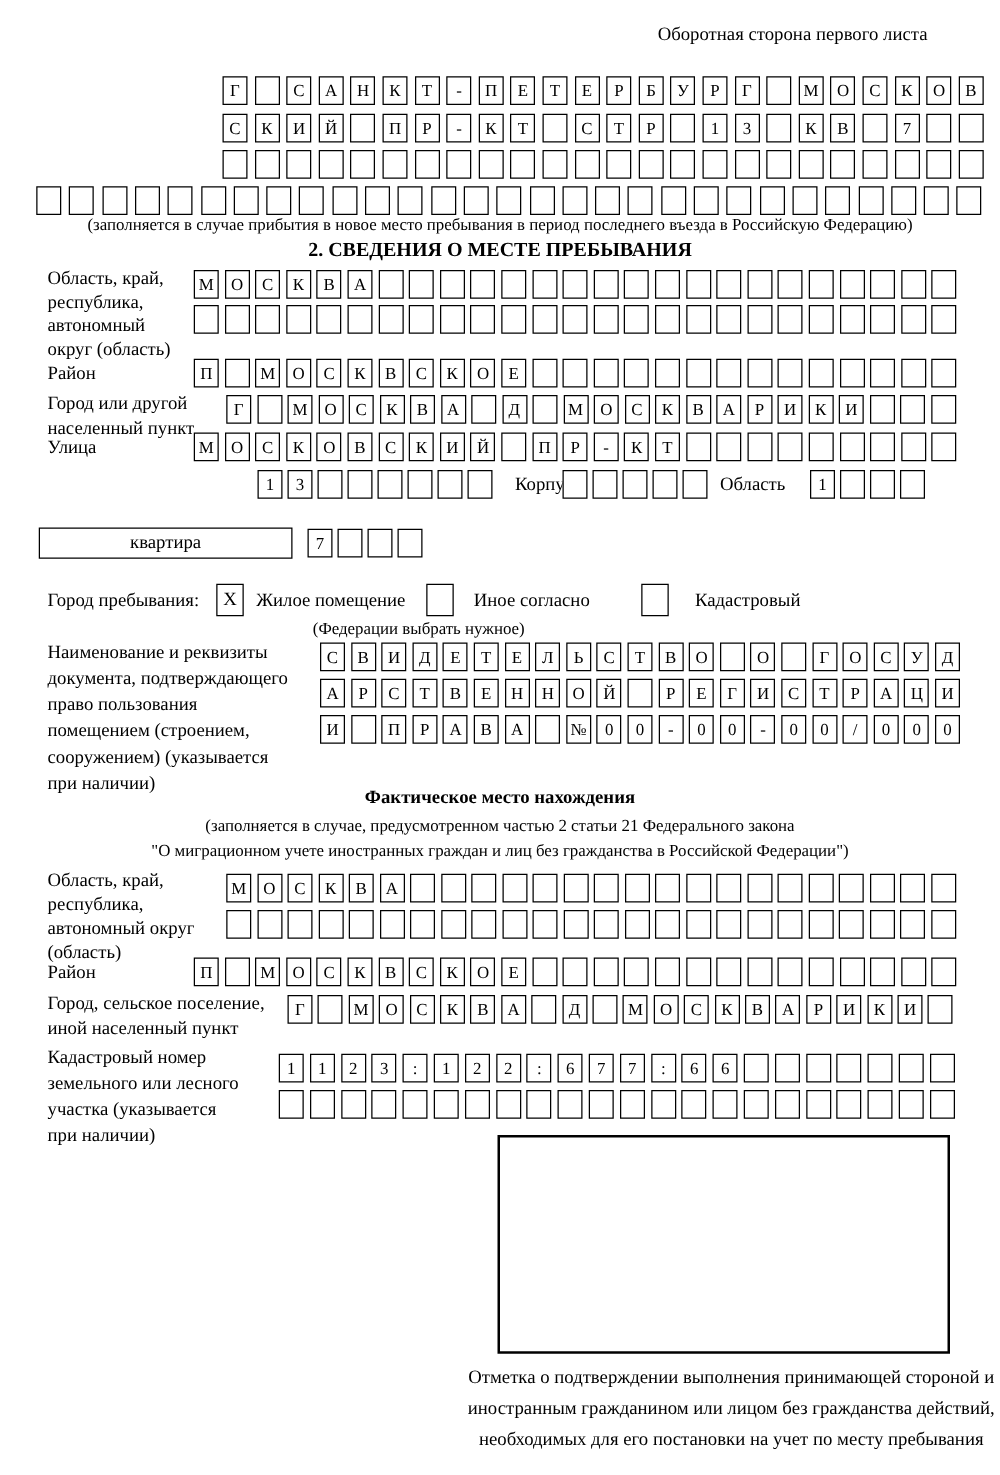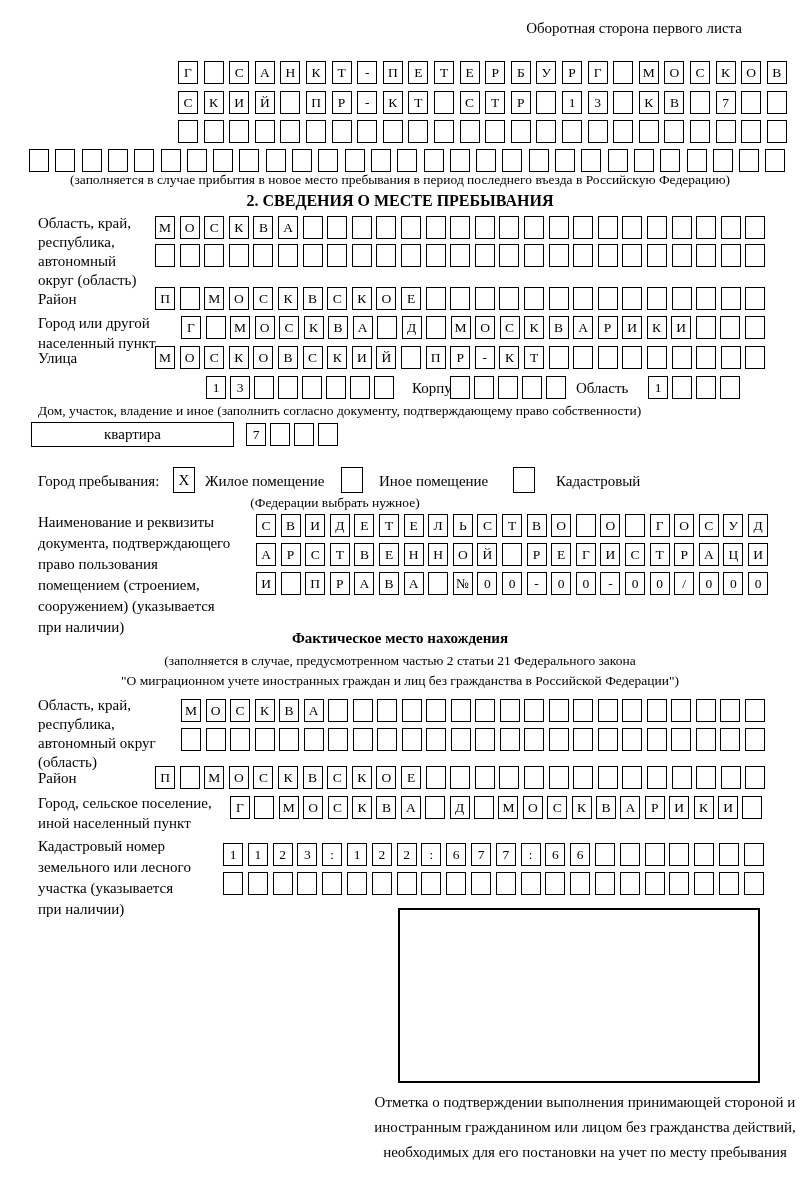--- a/index.html
+++ b/index.html
@@ -51,32 +51,31 @@
   <div class="abs lbl" style="left:38px;top:313px;line-height:20px;">Город или другой
 населенный пункт</div>
 
   <div class="abs lbl" style="left:38px;top:349px;">Улица</div>
 
 
   <div class="abs lbl" style="left:412px;top:379px;">Корпус</div>
 
   <div class="abs lbl" style="left:576px;top:379px;">Область</div>
 
-  <div class="abs" style="left:38px;top:403px;font-size:13.5px;">Дом, участок, владение и иное (заполнить согласно документу, подтверждающему право собственности)</div>
 
   <div class="widebox" style="left:31px;top:422px;width:203px;">квартира</div>
 
 
   <div class="abs lbl" style="left:38px;top:472px;">Город пребывания:</div>
 
   <div class="chk" style="left:173px;top:467px;">X</div>
   <div class="abs lbl" style="left:205px;top:472px;">Жилое помещение</div>
 
   <div class="chk" style="left:341px;top:467px;"></div>
-  <div class="abs lbl" style="left:379px;top:472px;">Иное помещение</div>
+  <div class="abs lbl" style="left:379px;top:472px;">Иное согласно</div>
 
   <div class="chk" style="left:513px;top:467px;"></div>
   <div class="abs lbl" style="left:556px;top:472px;">Кадастровый</div>
 
   <div class="abs" style="left:150px;top:495px;width:370px;text-align:center;font-size:13.5px;">(Федерации выбрать нужное)</div>
 
   <div class="abs lbl" style="left:38px;top:512px;line-height:21px;">Наименование и реквизиты
 документа, подтверждающего
 право пользования
 помещением (строением,

